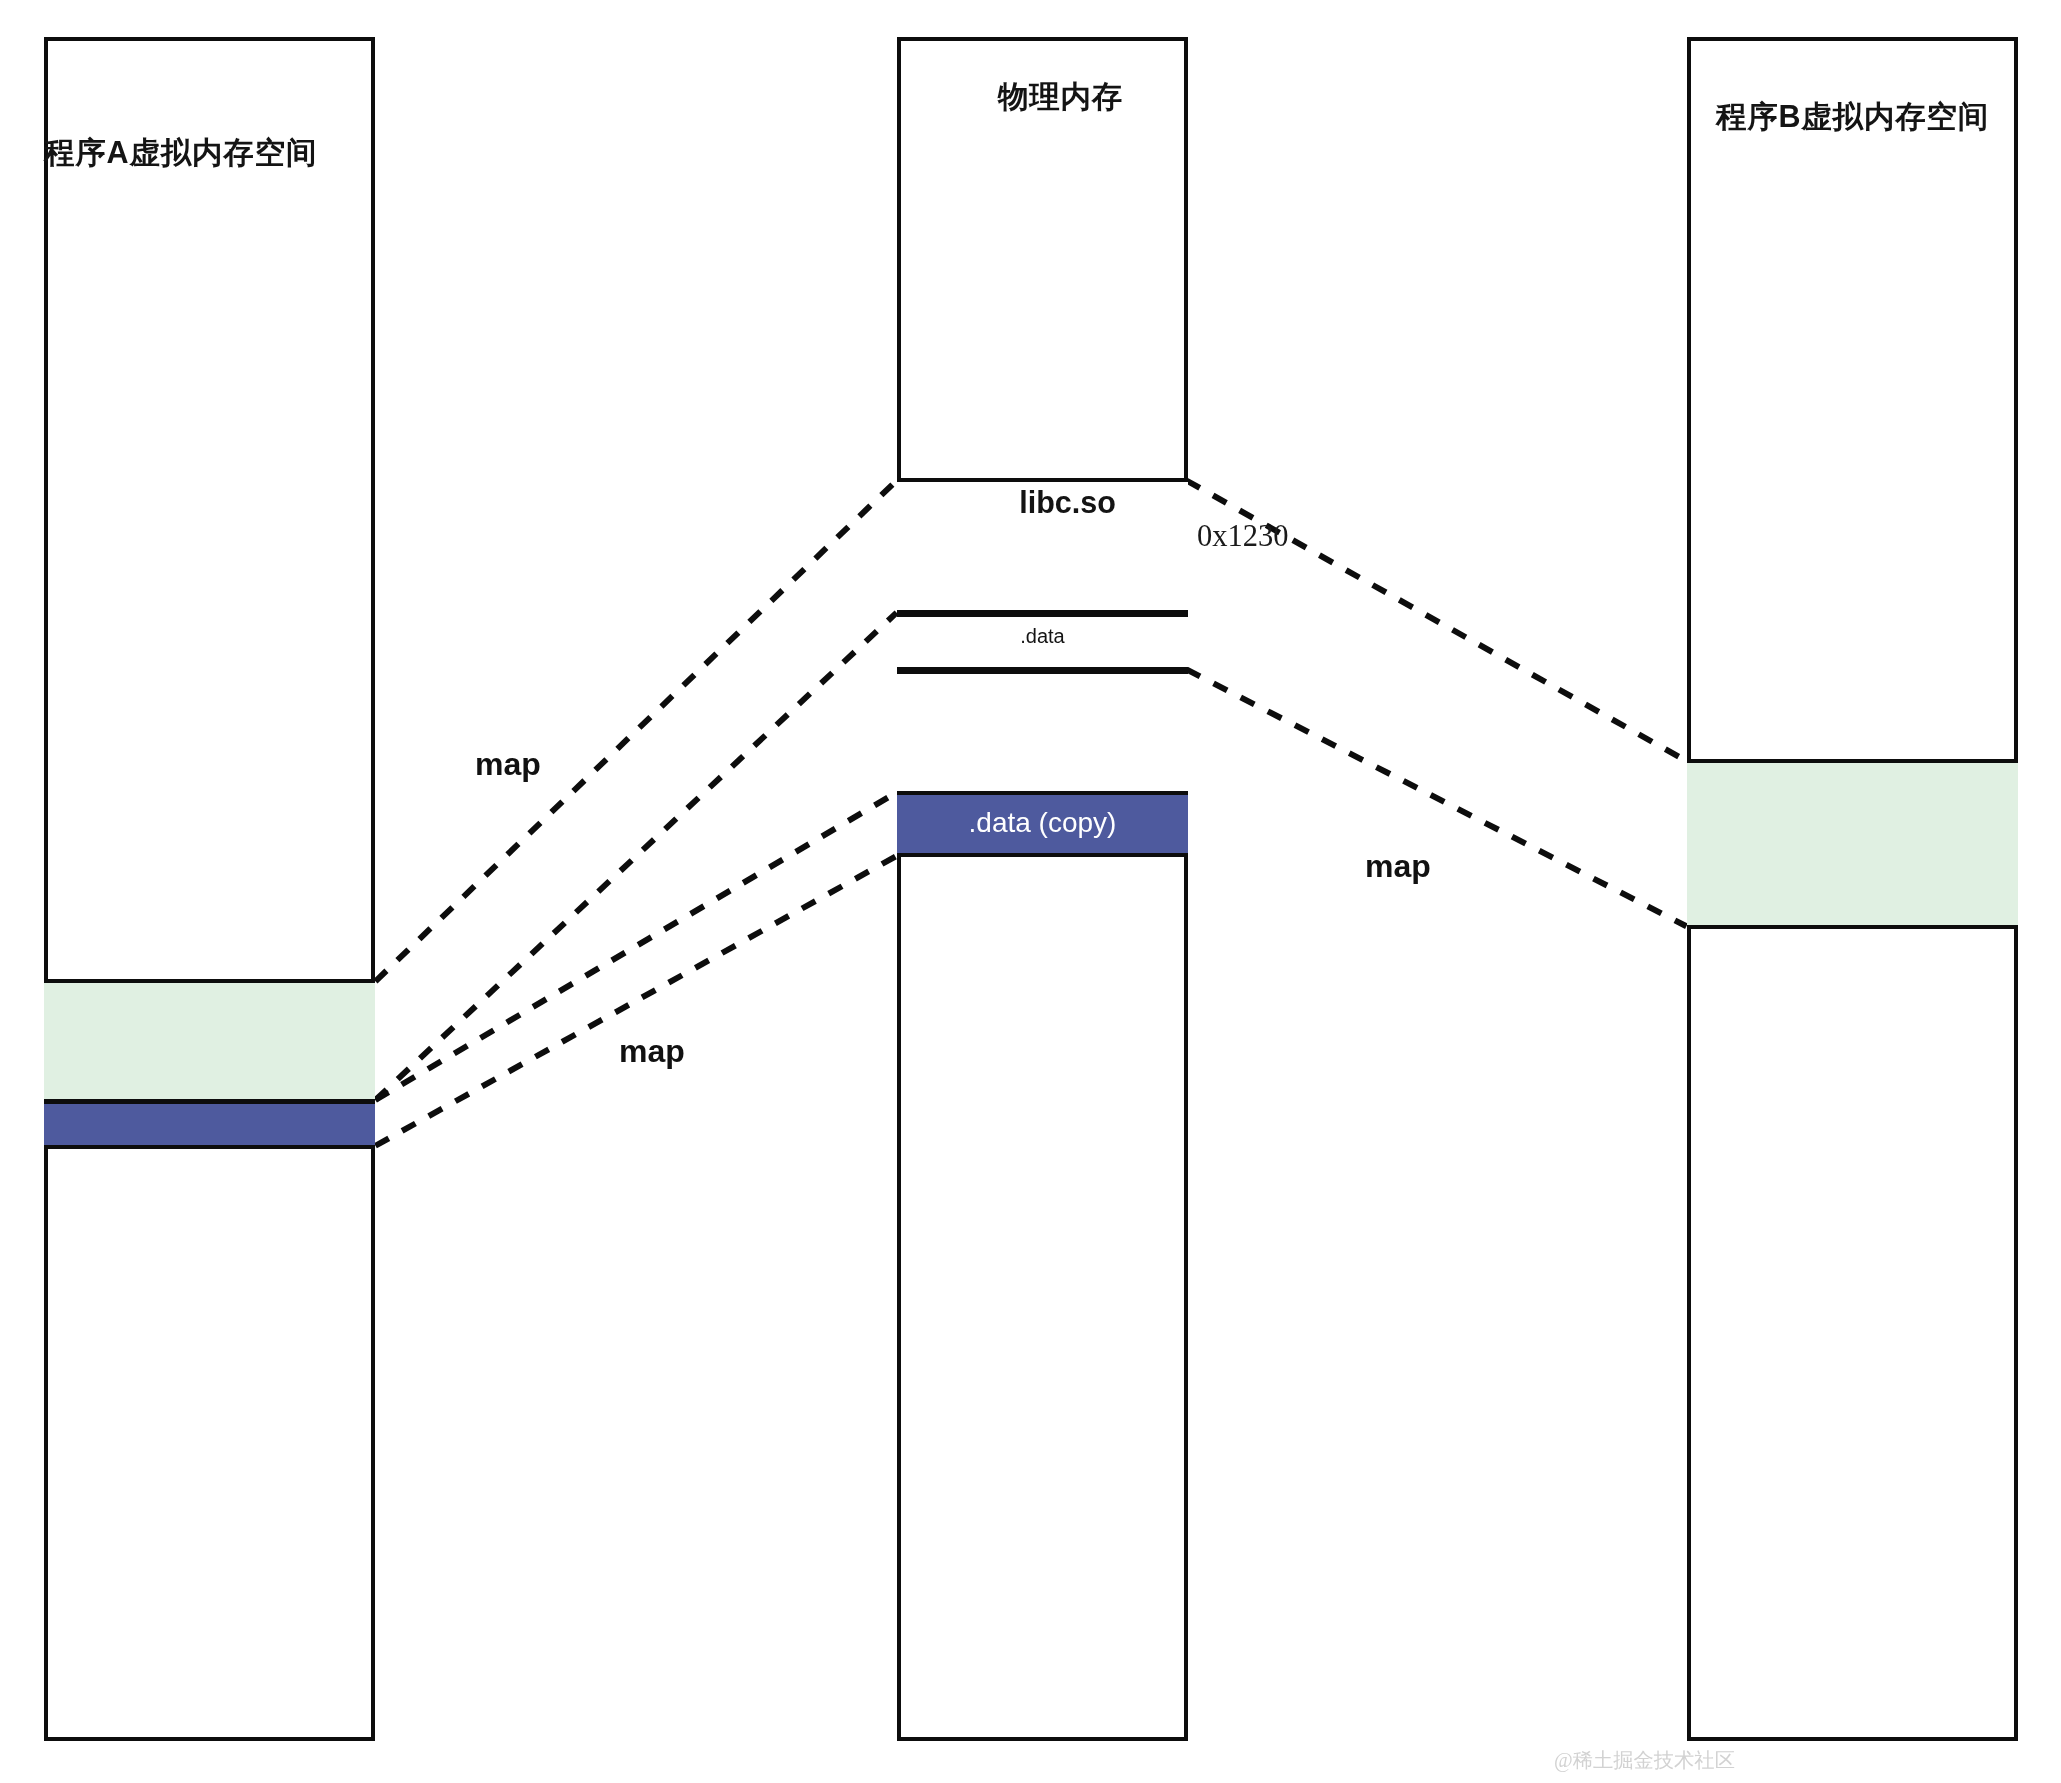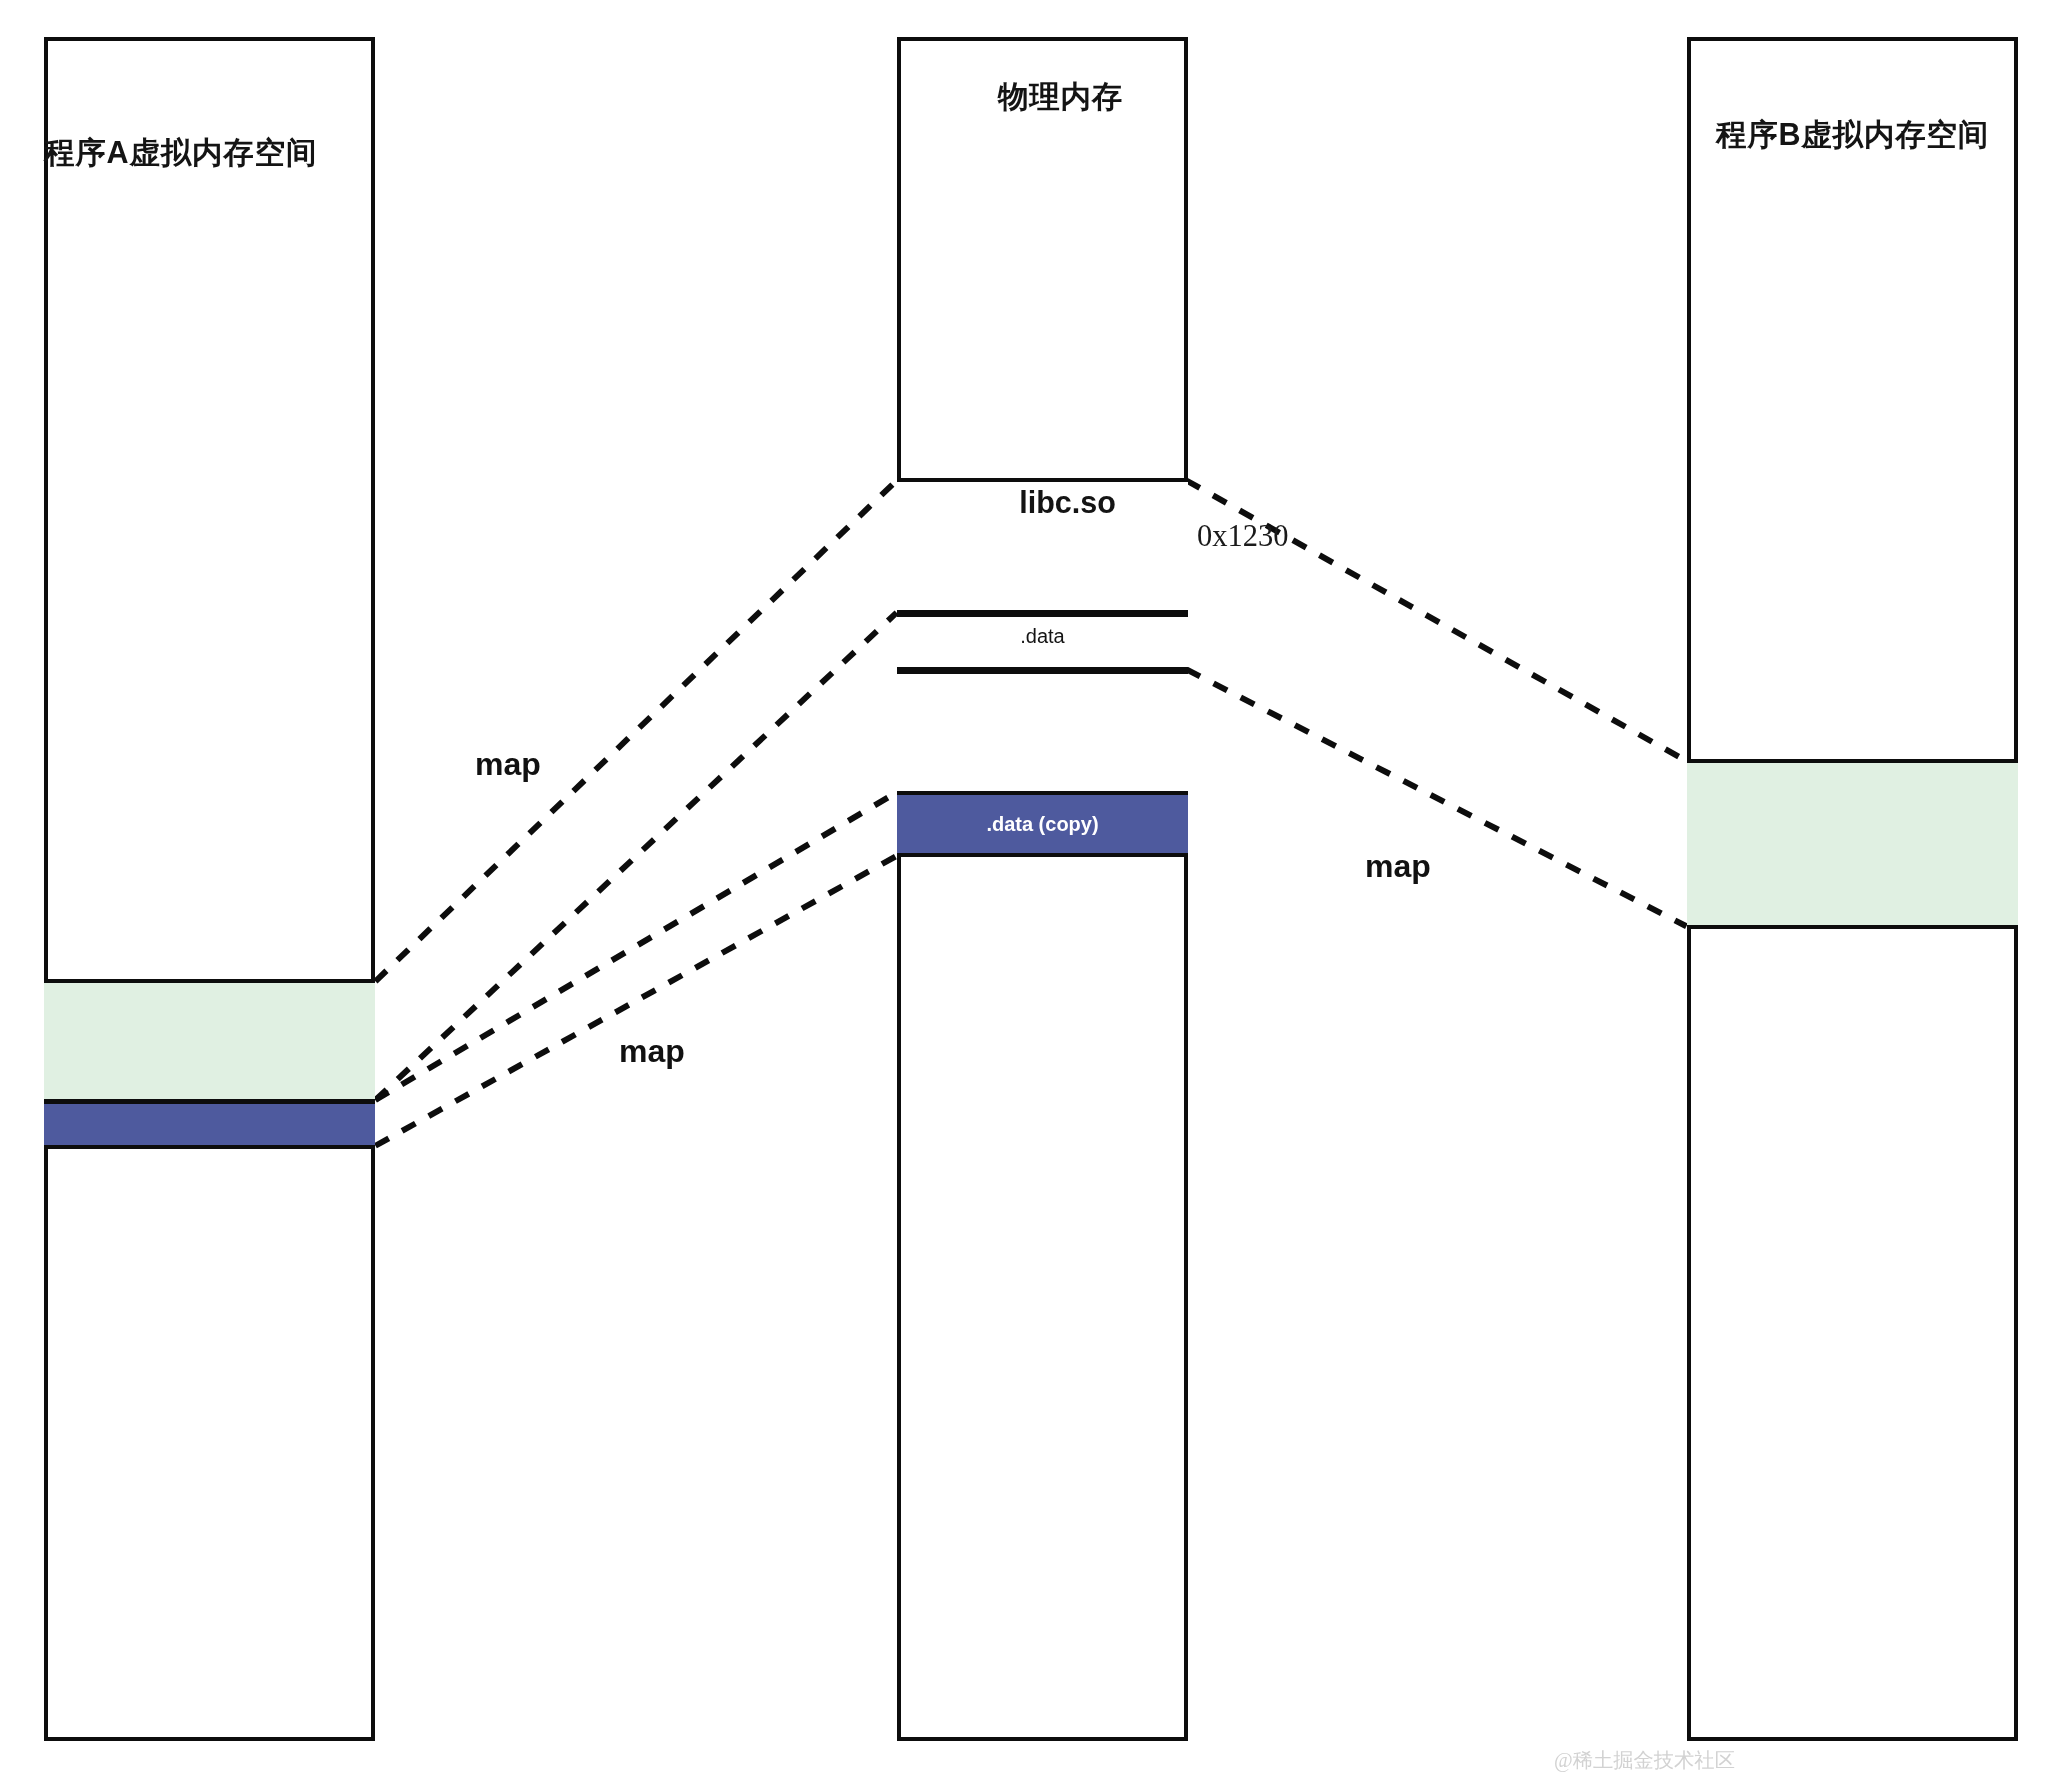--- a/index.html
+++ b/index.html
@@ -45,24 +45,23 @@
   }
   .title-mono-bold {
     font-weight: bold;
     font-size: 30.5px;
   }
   .seg-label {
     font-weight: normal;
     font-size: 20px;
   }
   .seg-label-white {
-    font-weight: bold;
-    font-size: 20px;
+    font-weight: normal;
+    font-size: 28px;
     color: #ffffff;
-    margin-top: 6px;
   }
   .map-label {
     font-weight: bold;
     font-size: 32px;
     color: #111111;
   }
   .addr-label {
     font-family: "Liberation Serif", "DejaVu Serif", serif;
     font-weight: normal;
     font-size: 30.5px;
@@ -126,21 +125,21 @@
 
   <div class="seg" style="left:897px; top:670px; width:291px; height:125px;"></div>
 
   <div class="seg fill-blue" style="left:897px; top:791px; width:291px; height:66px;"></div>
   <div class="label seg-label-white" style="left:897px; top:807px; width:291px;">.data (copy)</div>
 
   <div class="label addr-label" style="left:1197px; top:479px; width:170px; text-align:left;">0x1230</div>
 
   <div class="box" style="left:1687px; top:37px; width:331px; height:1704px;"></div>
 
-  <div class="label title-cn" style="left:1687px; top:117px; width:331px;">程序B虚拟内存空间</div>
+  <div class="label title-cn" style="left:1687px; top:99px; width:331px;">程序B虚拟内存空间</div>
 
   <div class="seg fill-green" style="left:1687px; top:759px; width:331px; height:170px;"></div>
 
   <div class="label map-label" style="left:475px; top:746px; width:144px; text-align:left;">map</div>
 
   <div class="label map-label" style="left:619px; top:1033px; width:144px; text-align:left;">map</div>
 
   <div class="label map-label" style="left:1365px; top:848px; width:144px; text-align:left;">map</div>
 
   <div class="watermark" style="left:1554px; top:1746px;">@稀土掘金技术社区</div>

